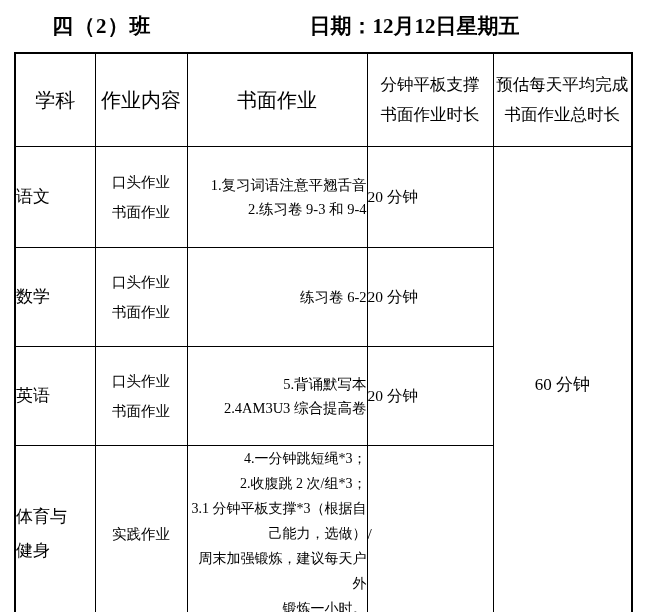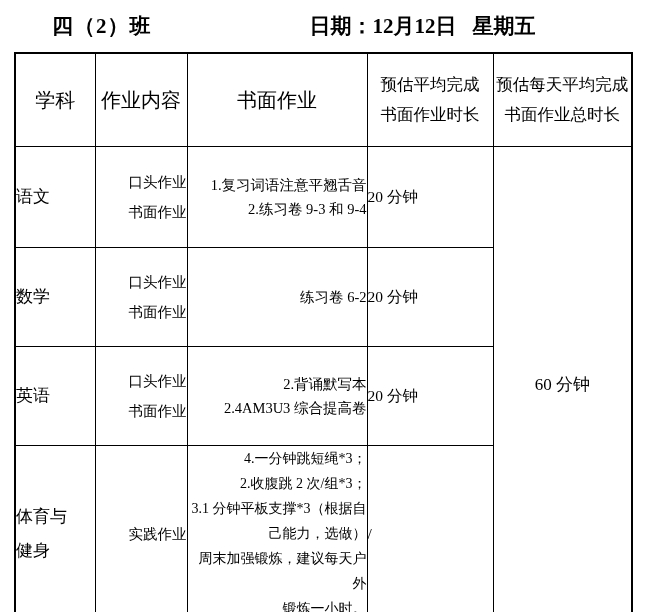--- a/index.html
+++ b/index.html
@@ -35,21 +35,21 @@
     white-space: nowrap;
   }
   .header-date {
     font-size: 21px;
     font-weight: bold;
     letter-spacing: 0px;
     margin-left: 158px;
     white-space: nowrap;
   }
   .header-date .weekday {
-    margin-left: 16px;
+    margin-left: 0;
   }
   table.hw-table {
     border-collapse: collapse;
     table-layout: fixed;
     width: 617px;
     margin-left: 14px;
     border: 2px solid #000;
   }
   table.hw-table td,
   table.hw-table th {
@@ -75,21 +75,21 @@
     font-size: 16.5px;
   }
 
   td.subject {
     text-align: left;
     font-size: 17px;
     font-weight: bold;
     line-height: 34px;
   }
   td.type {
-    text-align: right;
+    text-align: center;
     font-size: 14.5px;
     line-height: 30px;
     padding-left: 11px;
   }
   td.content {
     text-align: right;
     font-size: 14.5px;
     line-height: 24px;
     padding-left: 8px;
     padding-right: 4px;
@@ -130,21 +130,21 @@
       <col class="col-content">
       <col class="col-est">
       <col class="col-total">
     </colgroup>
     <thead>
       <tr>
         <td>学科</td>
         <td>作业内容</td>
         <td>书面作业</td>
         <td class="two-line">
-          <div>预估平均完成</div>
+          <div>分钟平板支撑</div>
           <div>书面作业时长</div>
         </td>
         <td class="two-line">
           <div>预估每天平均完成</div>
           <div>书面作业总时长</div>
         </td>
       </tr>
     </thead>
     <tbody>
       <tr class="row-yw">
@@ -173,21 +173,21 @@
         <td class="est">20 分钟</td>
       </tr>
 
       <tr class="row-yy">
         <td class="subject">英语</td>
         <td class="type">
           <div>口头作业</div>
           <div>书面作业</div>
         </td>
         <td class="content">
-          <div>2.背诵默写本</div>
+          <div>5.背诵默写本</div>
           <div>2.4AM3U3 综合提高卷</div>
         </td>
         <td class="est">20 分钟</td>
       </tr>
 
       <tr class="row-ty">
         <td class="subject">
           <div>体育与</div>
           <div>健身</div>
         </td>

